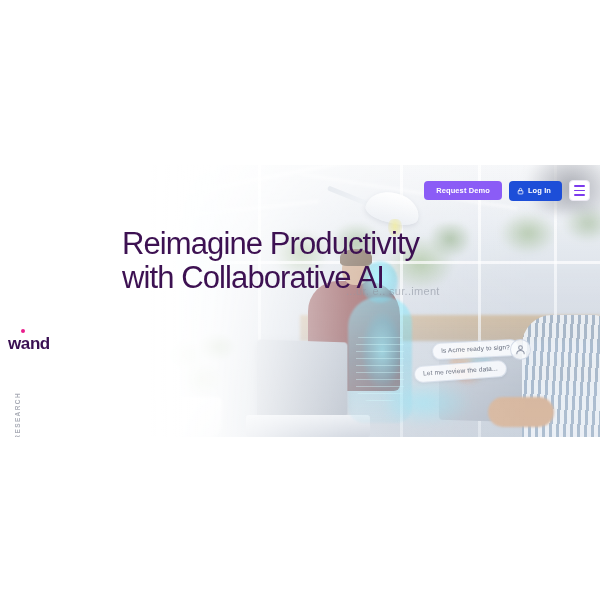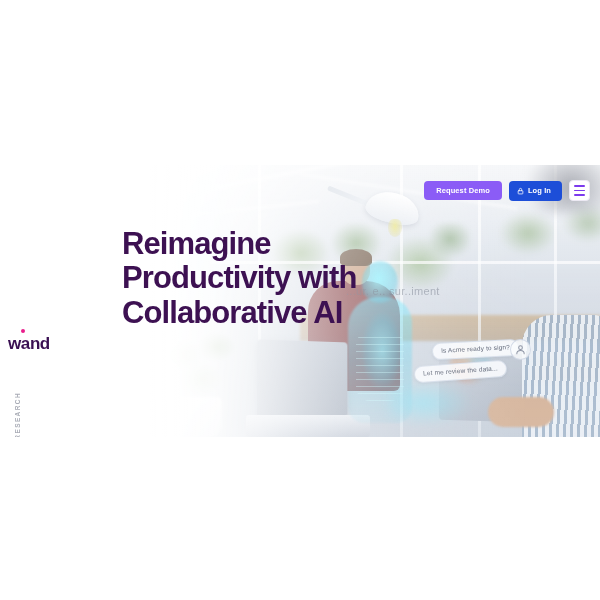--- a/index.html
+++ b/index.html
@@ -557,21 +557,21 @@
     position: absolute;
     left: 122px;
     top: 62px;
     width: 300px;
   }
 
   .headline {
     margin: 0;
     font-size: 31px;
     line-height: 1.11;
-    font-weight: 700;
+    font-weight: 400;
     letter-spacing: -0.9px;
     color: #3d1152;
     font-family: "Liberation Sans", sans-serif;
   }
 
   .subhead {
     margin: 12px 0 0 0;
     font-size: 10.6px;
     line-height: 1.42;
     font-weight: 700;

